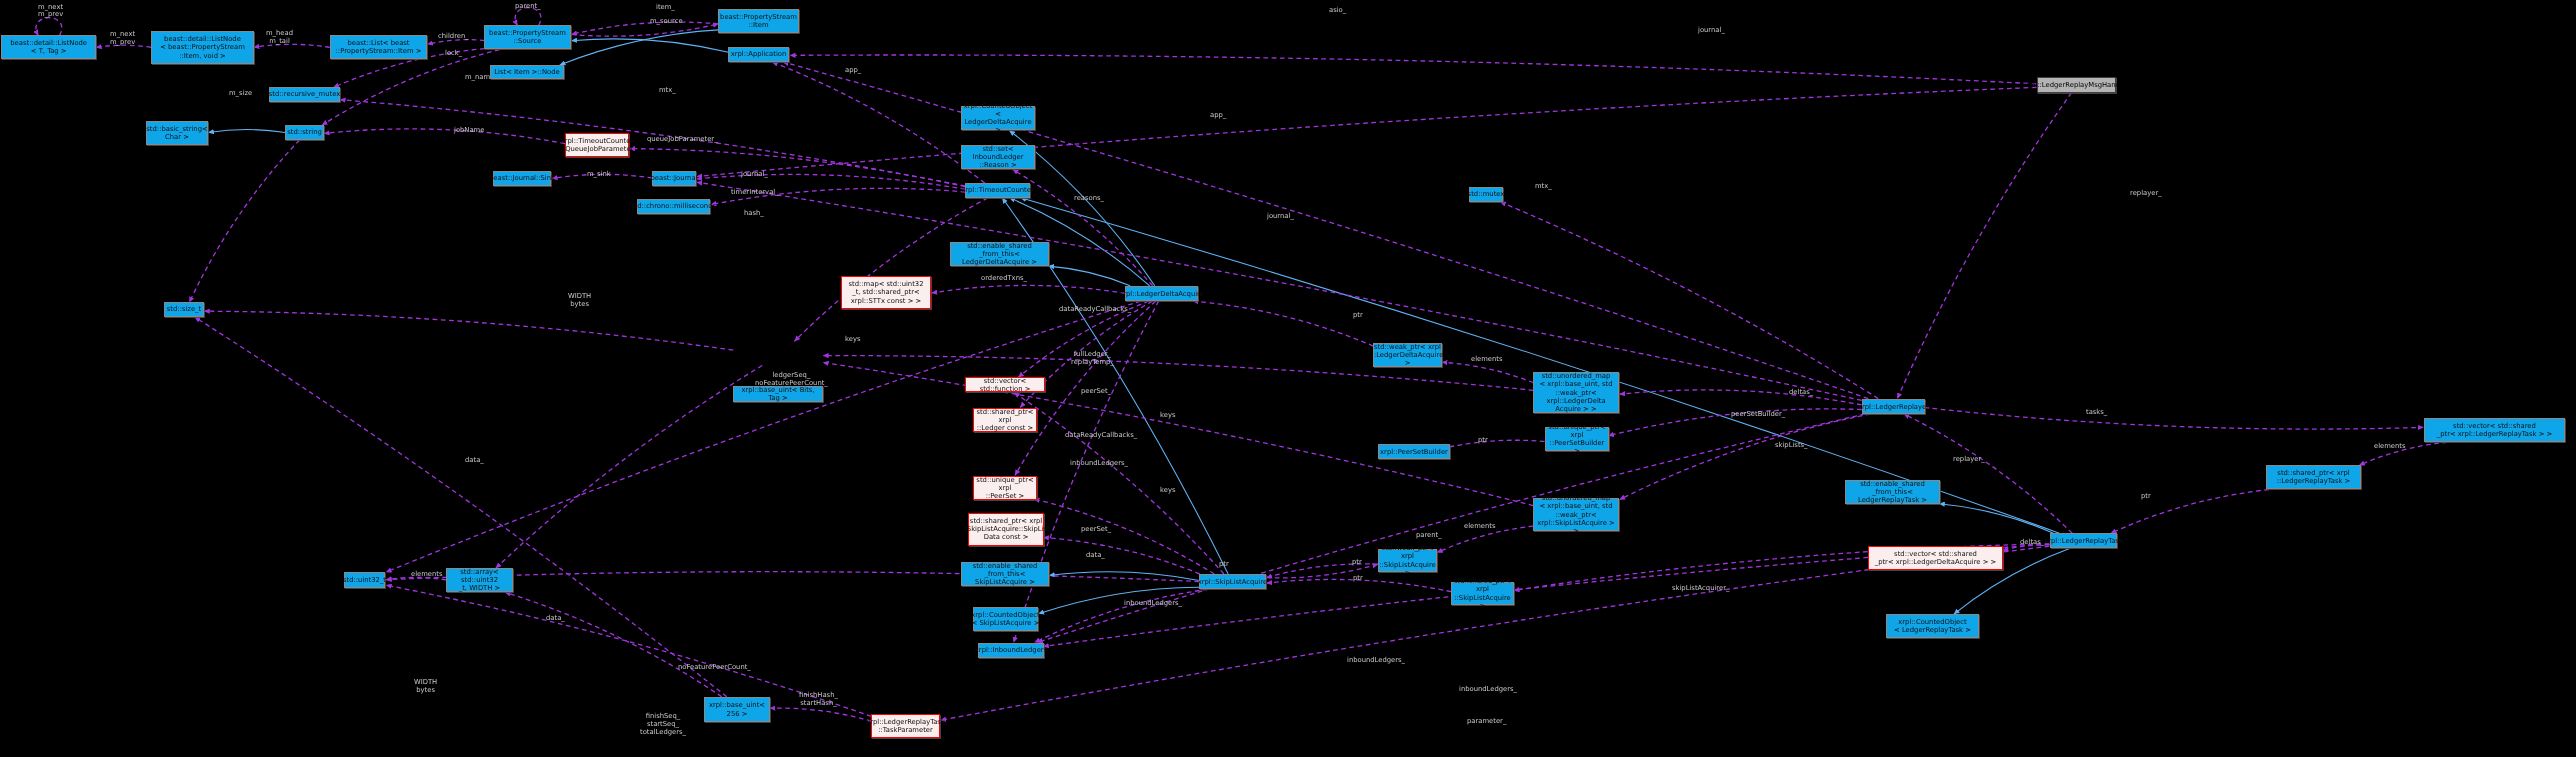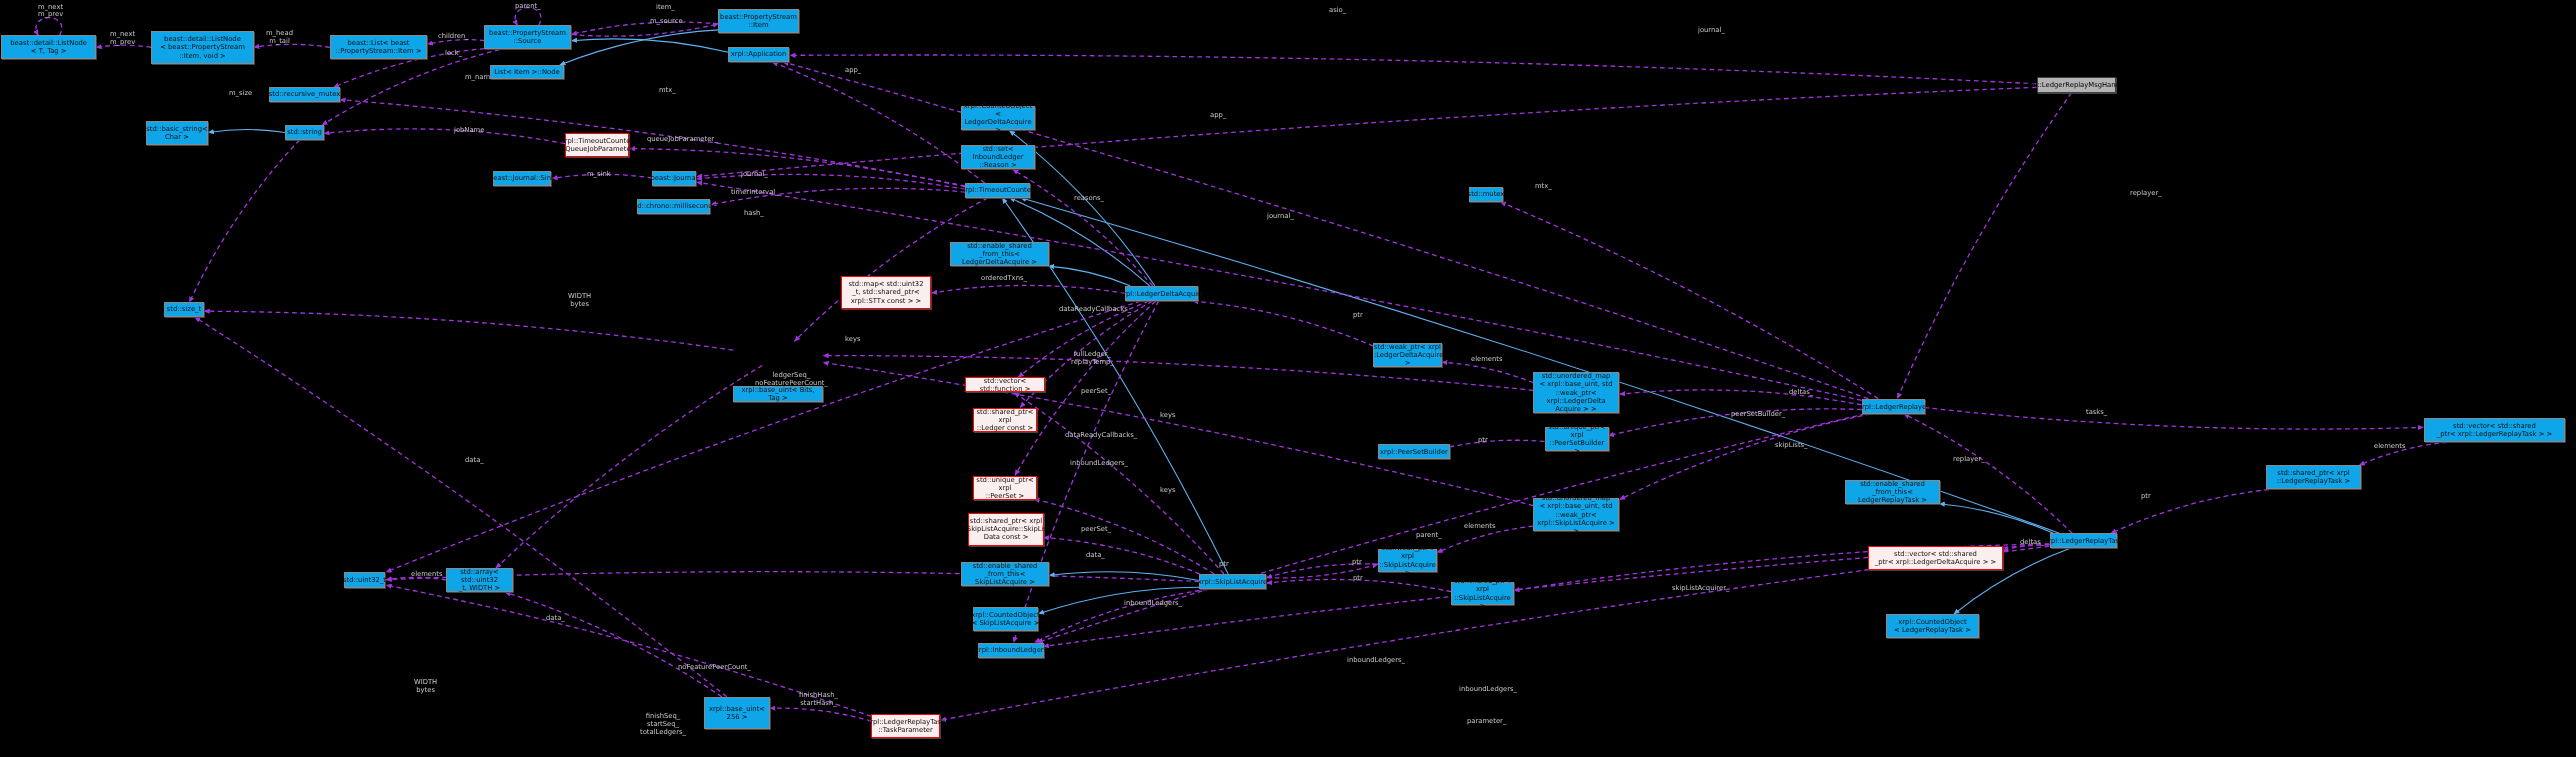--- a/index.html
+++ b/index.html
@@ -180,21 +180,21 @@
     <div class="node red" style="left: 973px; top: 408px; width: 64px; height: 23.6px;">std::shared_ptr&lt; xrpl
 ::Ledger const &gt;</div>
     <div class="node red" style="left: 973px; top: 476px; width: 64px; height: 23.6px;">std::unique_ptr&lt; xrpl
 ::PeerSet &gt;</div>
     <div class="node red" style="left: 968px; top: 513px; width: 76px; height: 32.5px;">std::shared_ptr&lt; xrpl
 ::SkipListAcquire::SkipList
 Data const &gt;</div>
     <div class="node plain" style="left: 344px; top: 572px; width: 41px; height: 16px;">std::uint32_t</div>
     <div class="node plain" style="left: 446px; top: 568px; width: 67px; height: 24px;">std::array&lt; std::uint32
 _t, WIDTH &gt;</div>
-    <div class="node plain" style="left: 704px; top: 697px; width: 66px; height: 32px;">xrpl::base_uint&lt; 256 &gt;</div>
+    <div class="node plain" style="left: 704px; top: 697px; width: 66px; height: 25px;">xrpl::base_uint&lt; 256 &gt;</div>
     <div class="node red" style="left: 871px; top: 714px; width: 69px; height: 23.6px;">xrpl::LedgerReplayTask
 ::TaskParameter</div>
     <div class="elabel" style="left: 38px; top: 3.5px;">m_next
 m_prev</div>
     <div class="elabel" style="left: 110px; top: 31px;">m_next
 m_prev</div>
     <div class="elabel" style="left: 266px; top: 30px;">m_head
 m_tail</div>
     <div class="elabel" style="left: 438px; top: 32.5px;">children_</div>
     <div class="elabel" style="left: 515px; top: 3px;">parent_</div>

